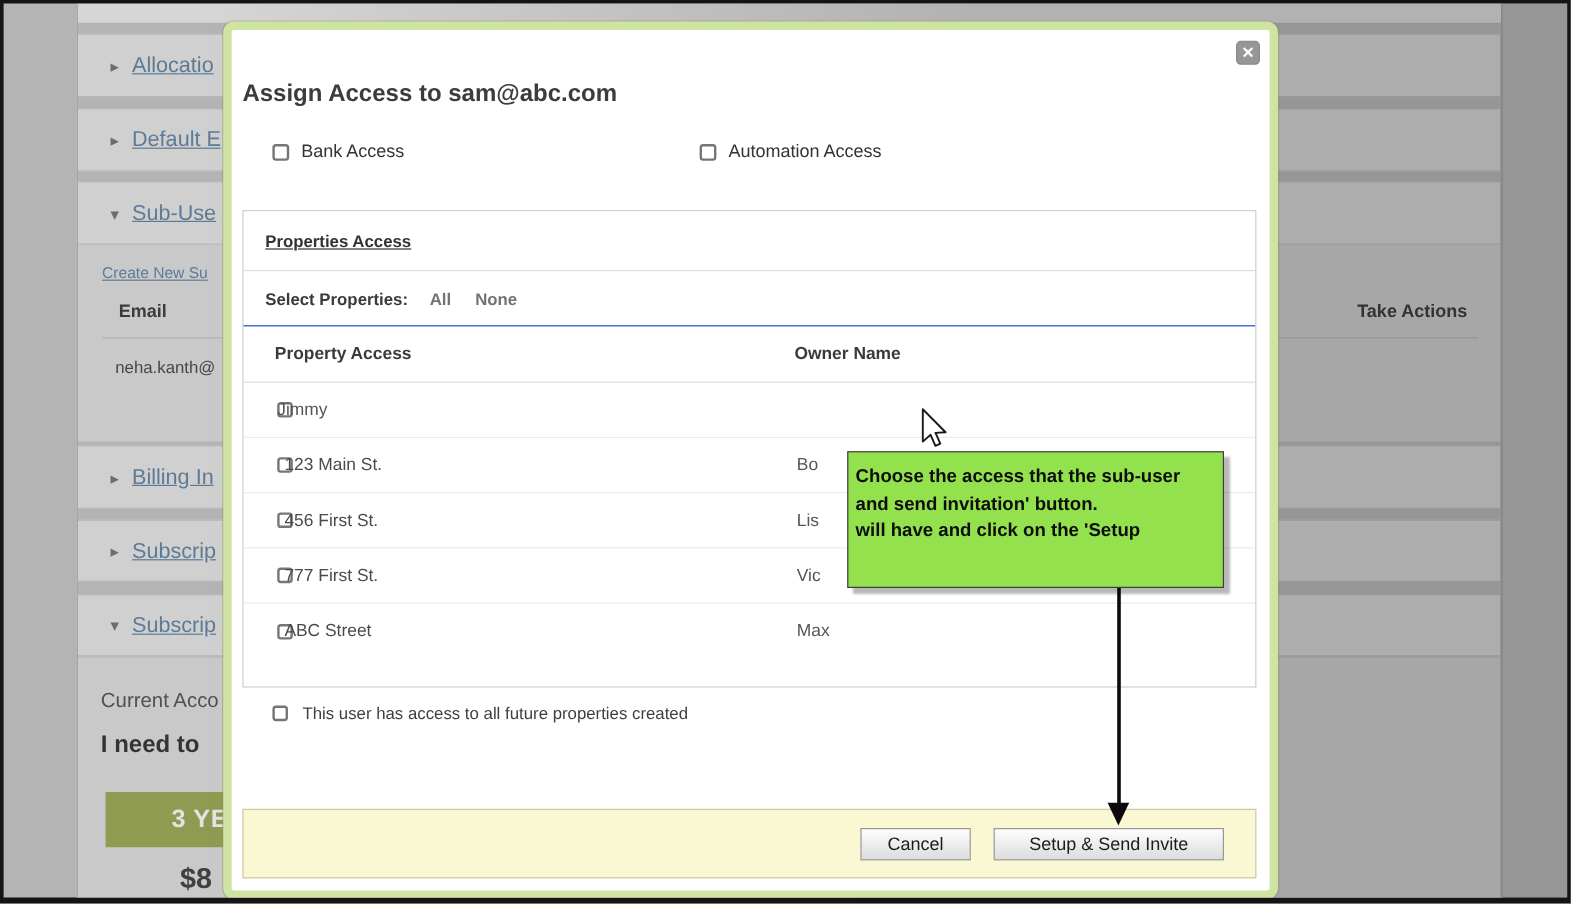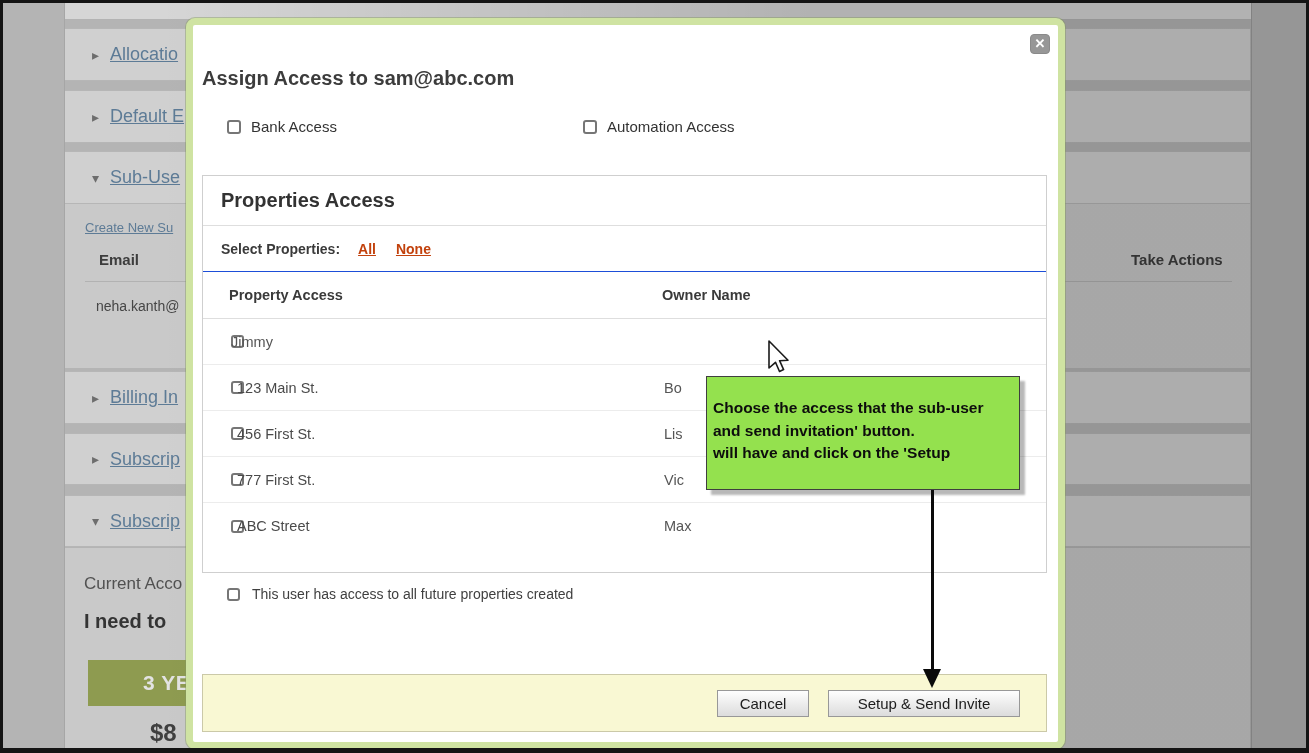--- a/index.html
+++ b/index.html
@@ -35,43 +35,43 @@
     background:#fff;border:7px solid #cfe3a2;border-radius:9px;box-shadow:0 0 0 1px rgba(130,150,95,.45);}
   .close-btn{position:absolute;left:837px;top:9px;width:20px;height:20px;background:#979797;border:1px solid #8a8a8a;
     border-radius:4px;color:#fff;font-size:13px;font-weight:bold;text-align:center;line-height:18px;cursor:pointer;}
   .modal-title{position:absolute;left:9px;top:42px;font-size:20px;font-weight:bold;color:#3c3c3c;}
   .cb{display:inline-block;width:14px;height:14px;background:#fff;border:2px solid #767676;border-radius:3px;flex:none;cursor:pointer;}
   .cb.small{width:13px;height:13px;}
   .access-item{position:absolute;top:93px;display:flex;align-items:center;gap:10px;}
   .access-item .lbl{font-size:15px;color:#333;}
   .props-panel{position:absolute;left:9px;top:150px;width:845px;height:398px;border:1px solid #cfcfcf;background:#fff;}
   .pp-head{height:50px;border-bottom:1px solid #dedede;display:flex;align-items:center;padding-left:18px;
-    font-size:20px;font-weight:bold;color:#323232;}
+    font-size:14px;font-weight:bold;color:#323232;text-decoration:underline;}
   .pp-select{height:46px;border-bottom:1px solid #1d4ed8;display:flex;align-items:center;padding-left:18px;font-size:14px;}
   .pp-select .sel-lbl{font-weight:bold;color:#3a3a3a;}
-  .sel-link{font-weight:bold;color:#c2410c;cursor:pointer;text-decoration:underline;}
+  .sel-link{font-weight:bold;color:#737373;cursor:pointer;}
   .sel-link.all{margin-left:18px;}
   .sel-link.none{margin-left:20px;}
   .pp-cols{height:47px;border-bottom:1px solid #dedede;display:flex;align-items:center;font-size:14.5px;font-weight:bold;color:#3a3a3a;}
   .col-prop{padding-left:26px;width:459px;}
   .prop-row{height:46px;border-bottom:1px solid #ececec;display:flex;align-items:center;font-size:14.5px;color:#4a4a4a;}
   .prop-row .cbwrap{padding-left:28px;width:20px;display:flex;align-items:center;}
   .prop-row .pname{padding-left:6px;width:433px;}
   .prop-row .owner{color:#555;}
   .future-row{position:absolute;left:34px;top:561px;display:flex;align-items:center;gap:12px;}
   .future-row .lbl{font-size:14px;color:#3f3f3f;}
   .modal-footer{position:absolute;left:9px;top:649px;width:845px;height:58px;background:#f9f8d3;border:1px solid #cbc9a8;
     display:flex;align-items:center;justify-content:flex-end;gap:19px;padding-right:26px;}
   .btn{height:27px;border:1px solid #989898;border-radius:0;background:linear-gradient(#fefefe,#dcdcdc);
     font-size:15px;color:#1c1c1c;font-family:"Liberation Sans",sans-serif;cursor:pointer;padding:0;}
   .btn.cancel{width:92px;}
   .btn.submit{width:192px;}
   
   .callout{position:absolute;left:703px;top:373px;width:314px;height:114px;z-index:20;background:#94e14e;
-    border:1px solid #3f3f3f;box-shadow:5px 5px 2px rgba(0,0,0,.28);padding:20px 5px 0 6px;
+    border:1px solid #3f3f3f;box-shadow:5px 5px 2px rgba(0,0,0,.28);padding:10px 5px 0 6px;
     font-size:15.5px;line-height:22.5px;font-weight:bold;color:#0d0d0d;}
   .arrow-line{position:absolute;left:928px;top:487px;width:3px;height:181px;background:#0a0a0a;z-index:20;}
   .arrow-head{position:absolute;left:920px;top:666px;width:0;height:0;z-index:20;
     border-left:9.5px solid transparent;border-right:9.5px solid transparent;border-top:19px solid #0a0a0a;}
   .cursor{position:absolute;left:764px;top:337px;z-index:30;}
 </style>
 </head>
 <body>
 
 <div class="screen">

